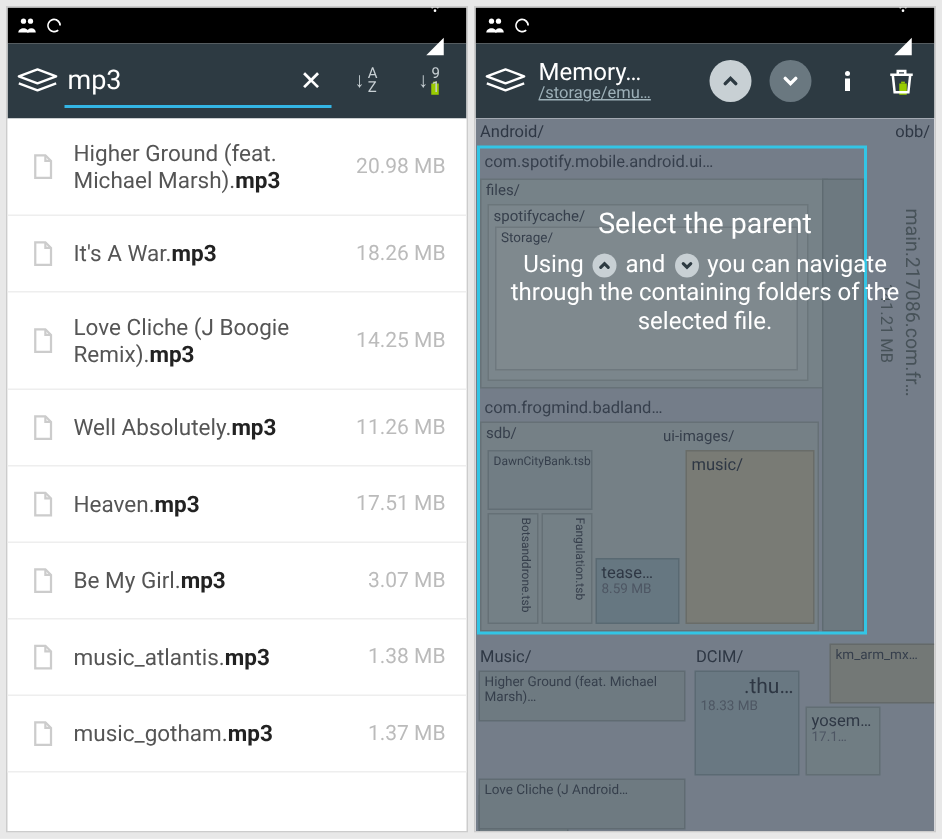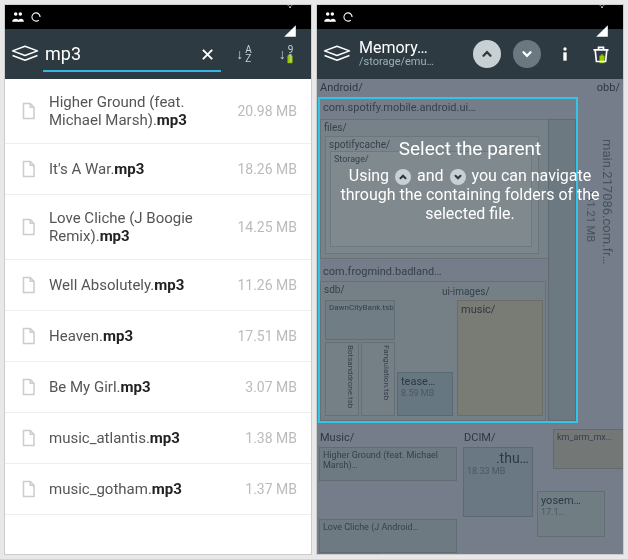--- a/index.html
+++ b/index.html
@@ -29,21 +29,21 @@
   .filelist { background: #fff; }
   .filerow { display: flex; align-items: center; padding: 14px 14px; border-bottom: 1px solid #eee; cursor: pointer; }
   .fileicon { width: 18px; height: 22px; margin-right: 12px; flex-shrink: 0; }
   .fname { flex: 1; color: #555; font-size: 15px; line-height: 18px; padding-right: 8px; }
   .fname b { color: #222; font-weight: 700; }
   .fsize { color: #bbb; font-size: 14px; white-space: nowrap; }
 
   
   .path-wrap { display: flex; flex-direction: column; flex: 1; min-width: 0; padding-left: 4px;}
   .path-title { font-size: 16px; color: #fff; line-height: 16px; }
-  .path-sub { font-size: 11px; color: #9db0b8; line-height: 12px; }
+  .path-sub { font-size: 11px; color: #9db0b8; line-height: 12px; text-decoration: underline; }
   .circ-btn { width: 28px; height: 28px; border-radius: 50%; background: #c8d0d4; color: #2d3a42; display: flex; align-items: center; justify-content: center; font-size: 16px; font-weight: 900; cursor: pointer; margin: 0 4px;}
   .ab-btn { width: 32px; height: 50px; display:flex; align-items:center; justify-content:center; color:#fff; cursor:pointer; }
 
   .treemap { position: relative; height: 477px; background: #dde; overflow: hidden; }
   .tm-box { position: absolute; border: 1px solid rgba(0,0,0,0.15); background: #d6d9dc; font-size: 10px; color: #556; padding: 2px 3px; overflow: hidden; }
   .tm-box .bt { font-size: 11px; color: #445; }
   .tm-box .bs { font-size: 9px; color: #889; }
   .dim-overlay { position: absolute; inset: 0; background: rgba(30,45,55,0.55); pointer-events: none; }
 
   .highlight-frame { position: absolute; border: 2px solid #33c5e5; box-shadow: 0 0 0 200px rgba(30,45,55,0.0); pointer-events:none; }
@@ -303,21 +303,21 @@
       <div class="tm-box" style="left:2px;top:368px;width:138px;height:34px;background:#d0d8dc;font-size:9px;">Higher Ground (feat. Michael Marsh)…</div>
       <div class="tm-box" style="left:2px;top:404px;width:60px;height:34px;background:#d0d8dc;font-size:9px;margin-top:47px;">Boracay Pla…</div>
       <div class="tm-box" style="left:2px;top:440px;width:138px;height:34px;background:#d0d8dc;font-size:9px;">Love Cliche (J Android…</div>
 
       <div class="tm-box" style="left:144px;top:350px;width:110px;height:16px;background:transparent;border:none;"><span class="bt">DCIM/</span></div>
       <div class="tm-box" style="left:146px;top:368px;width:70px;height:70px;background:#c5d3dd;">
         <div class="bt" style="font-size:14px;text-align:right;">.thu…</div>
         <div class="bs">18.33 MB</div>
       </div>
       <div class="tm-box" style="left:236px;top:350px;width:86px;height:40px;background:#dcd2c4;font-size:9px;">km_arm_mx…</div>
-      <div class="tm-box" style="left:220px;top:392px;width:68px;height:46px;background:#d6dde1;margin-top:20px;">
+      <div class="tm-box" style="left:220px;top:392px;width:50px;height:46px;background:#d6dde1;">
         <div class="bt" style="font-size:11px;">yosem…</div>
         <div class="bs">17.1…</div>
       </div>
 
       <div class="dim-overlay"></div>
       <div class="highlight-frame" style="left:1px; top:18px; width:260px; height:326px;"></div>
 
       <div class="tooltip">
         <h3>Select the parent</h3>
         <div>

